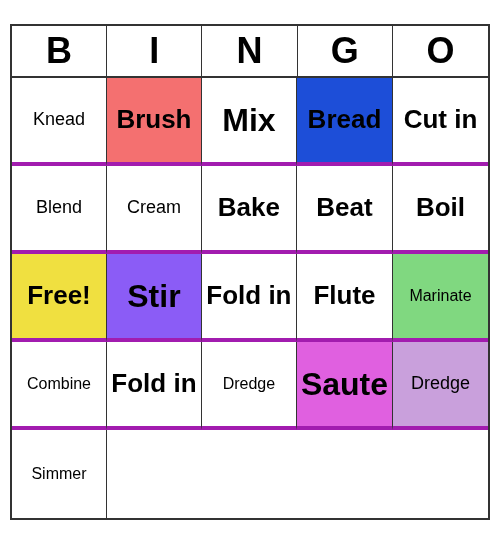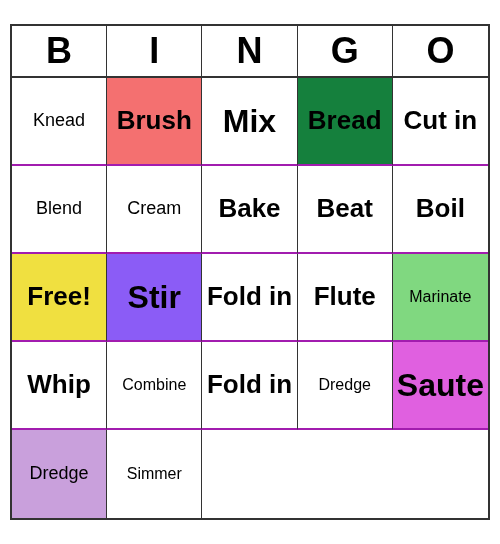--- a/index.html
+++ b/index.html
@@ -30,33 +30,33 @@
       border-right: 1px solid #333;
     }
     .header-cell:last-child { border-right: none; }
     .grid {
       display: grid;
       grid-template-columns: repeat(5, 1fr);
       grid-template-rows: repeat(5, 88px);
     }
     .cell {
       border-right: 1px solid #333;
-      border-bottom: 2px solid #a21caf;
+      border-bottom: 4px solid #a21caf;
       display: flex;
       align-items: center;
       justify-content: center;
       text-align: center;
       padding: 4px;
       font-size: 18px;
       line-height: 1.2;
     }
     .cell:nth-child(5n) { border-right: none; }
     .cell:nth-child(n+21) { border-bottom: none; }
     .bg-red    { background-color: #f47070; }
-    .bg-blue   { background-color: #15803d; }
+    .bg-blue   { background-color: #1d4ed8; }
     .bg-yellow { background-color: #f0e040; }
     .bg-pink   { background-color: #8b5cf6; }
     .bg-green  { background-color: #80d880; }
     .bg-magenta{ background-color: #e060e0; }
     .bg-lavender{ background-color: #c9a0dc; }
     .text-large { font-size: 26px; font-weight: bold; }
     .text-xlarge { font-size: 32px; font-weight: bold; }
     .text-small { font-size: 16px; }
   </style>
 </head>
@@ -79,21 +79,20 @@
       <div class="cell">Blend</div>
       <div class="cell">Cream</div>
       <div class="cell text-large">Bake</div>
       <div class="cell text-large">Beat</div>
       <div class="cell text-large">Boil</div>
       <div class="cell bg-yellow text-large">Free!</div>
       <div class="cell bg-pink text-xlarge">Stir</div>
       <div class="cell text-large">Fold in</div>
       <div class="cell text-large">Flute</div>
       <div class="cell bg-green text-small">Marinate</div>
-      <div class="cell text-large">Whip</div>
       <div class="cell text-small">Combine</div>
       <div class="cell text-large">Fold in</div>
       <div class="cell text-small">Dredge</div>
       <div class="cell bg-magenta text-xlarge">Saute</div>
       <div class="cell bg-lavender">Dredge</div>
       <div class="cell text-small">Simmer</div>
     </div>
 </div>
 
 </body></html>

